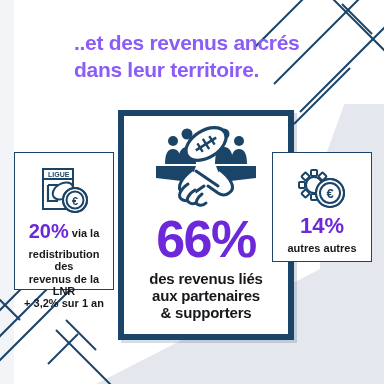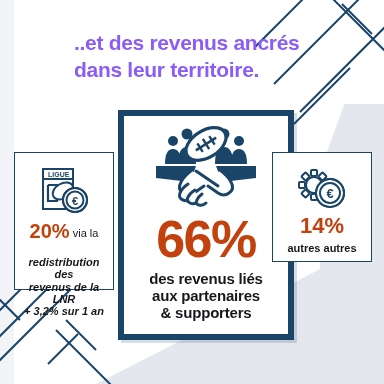--- a/index.html
+++ b/index.html
@@ -106,46 +106,46 @@
   .icon-wrap {
     display: flex;
     align-items: center;
     justify-content: center;
   }
   #card-left .icon-wrap  { height: 58px; }
   #card-right .icon-wrap { height: 52px; }
   #card-center .icon-wrap { height: 86px; margin-top: 4px; }
 
   .pct {
-    color: #c2410c;
+    color: #6d28d9;
     font-weight: bold;
     line-height: 1;
   }
   #card-left .pct  { font-size: 20px; }
   #card-right .pct { font-size: 22px; }
   #card-center .pct {
     font-size: 52px;
     letter-spacing: -1.5px;
     margin-top: 4px;
   }
 
   .body-txt {
     color: #16181c;
     font-weight: bold;
     line-height: 1.12;
   }
-  #card-left .body-txt  { font-size: 11px; margin-top: 15px; font-style: italic; }
+  #card-left .body-txt  { font-size: 11px; margin-top: 7px; }
   #card-right .body-txt { font-size: 11px; margin-top: 5px; }
   #card-center .body-txt { font-size: 15px; margin-top: 6px; letter-spacing: -0.2px; }
   #card-left .lead-row {
     display: block;
     line-height: 1.1;
   }
   #card-left .lead-row .pct { font-size: 20px; vertical-align: -1px; }
-  #card-left .lead-row .trail { font-size: 11px; font-weight: normal; color: #16181c; }
+  #card-left .lead-row .trail { font-size: 11px; font-weight: bold; color: #16181c; }
 </style>
 </head>
 <body>
 
 <div id="canvas">
 
   <div class="bg-shape" id="shape-right"></div>
   <div class="bg-shape" id="shape-bottom"></div>
   <div class="bg-shape" id="shape-topleft"></div>
 

